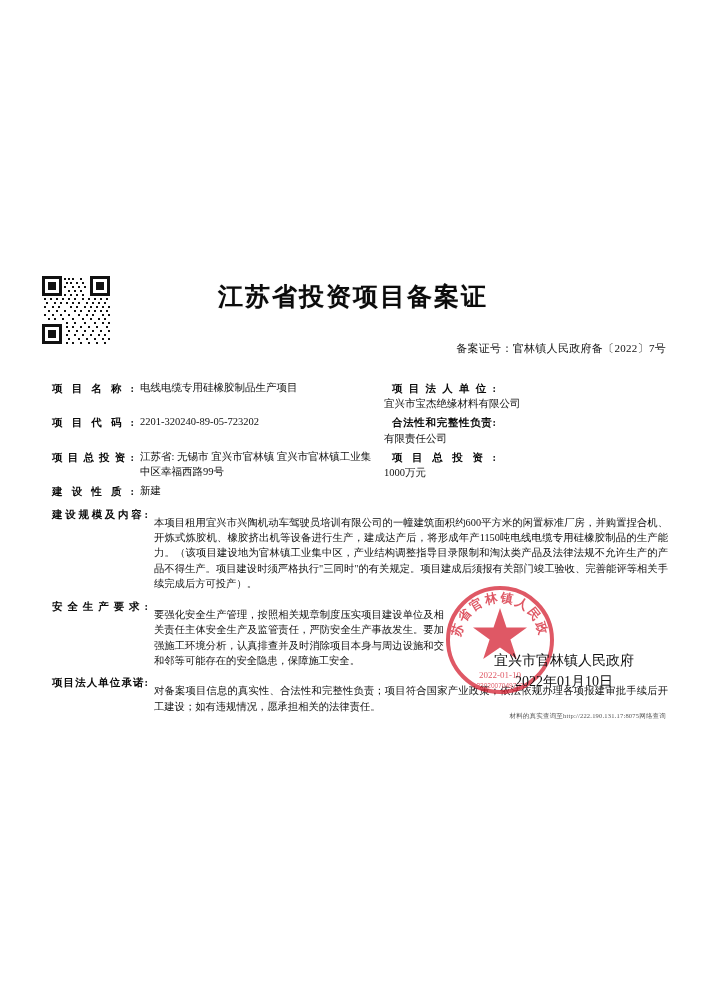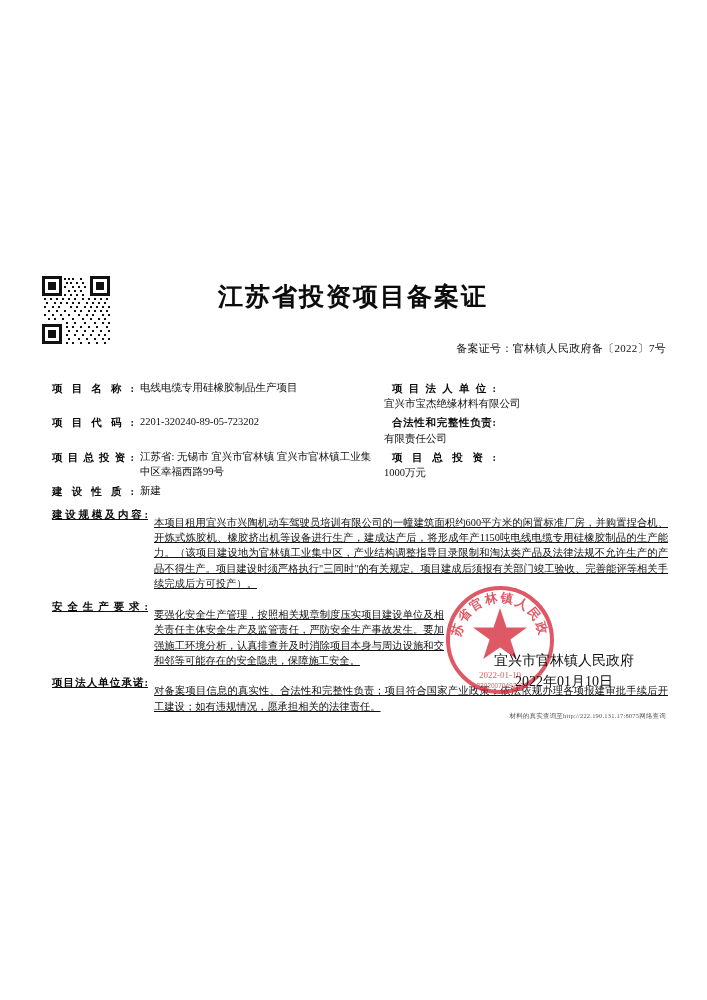--- a/index.html
+++ b/index.html
@@ -71,21 +71,21 @@
   .lbl.w3{width:96px;}
   .val{
     flex:1 1 auto;
     padding-left:6px;
     color:#111;
     word-break:break-all;
   }
   .halfrow{display:flex;width:630px;margin-bottom:3px;}
   .cellL{width:340px;display:flex;}
   .cellR{width:290px;display:flex;flex-direction:column;}
-  .fullrow{display:flex;width:630px;margin-bottom:3px;text-decoration:underline;}
+  .fullrow{display:flex;width:630px;margin-bottom:3px;}
   .body-txt{
     text-align:justify;
     line-height:1.5;
     font-size:10.3px;
     margin-top:9px;
   }
   .seal{
     position:absolute;
     left:410px;top:318px;
     width:120px;height:120px;

